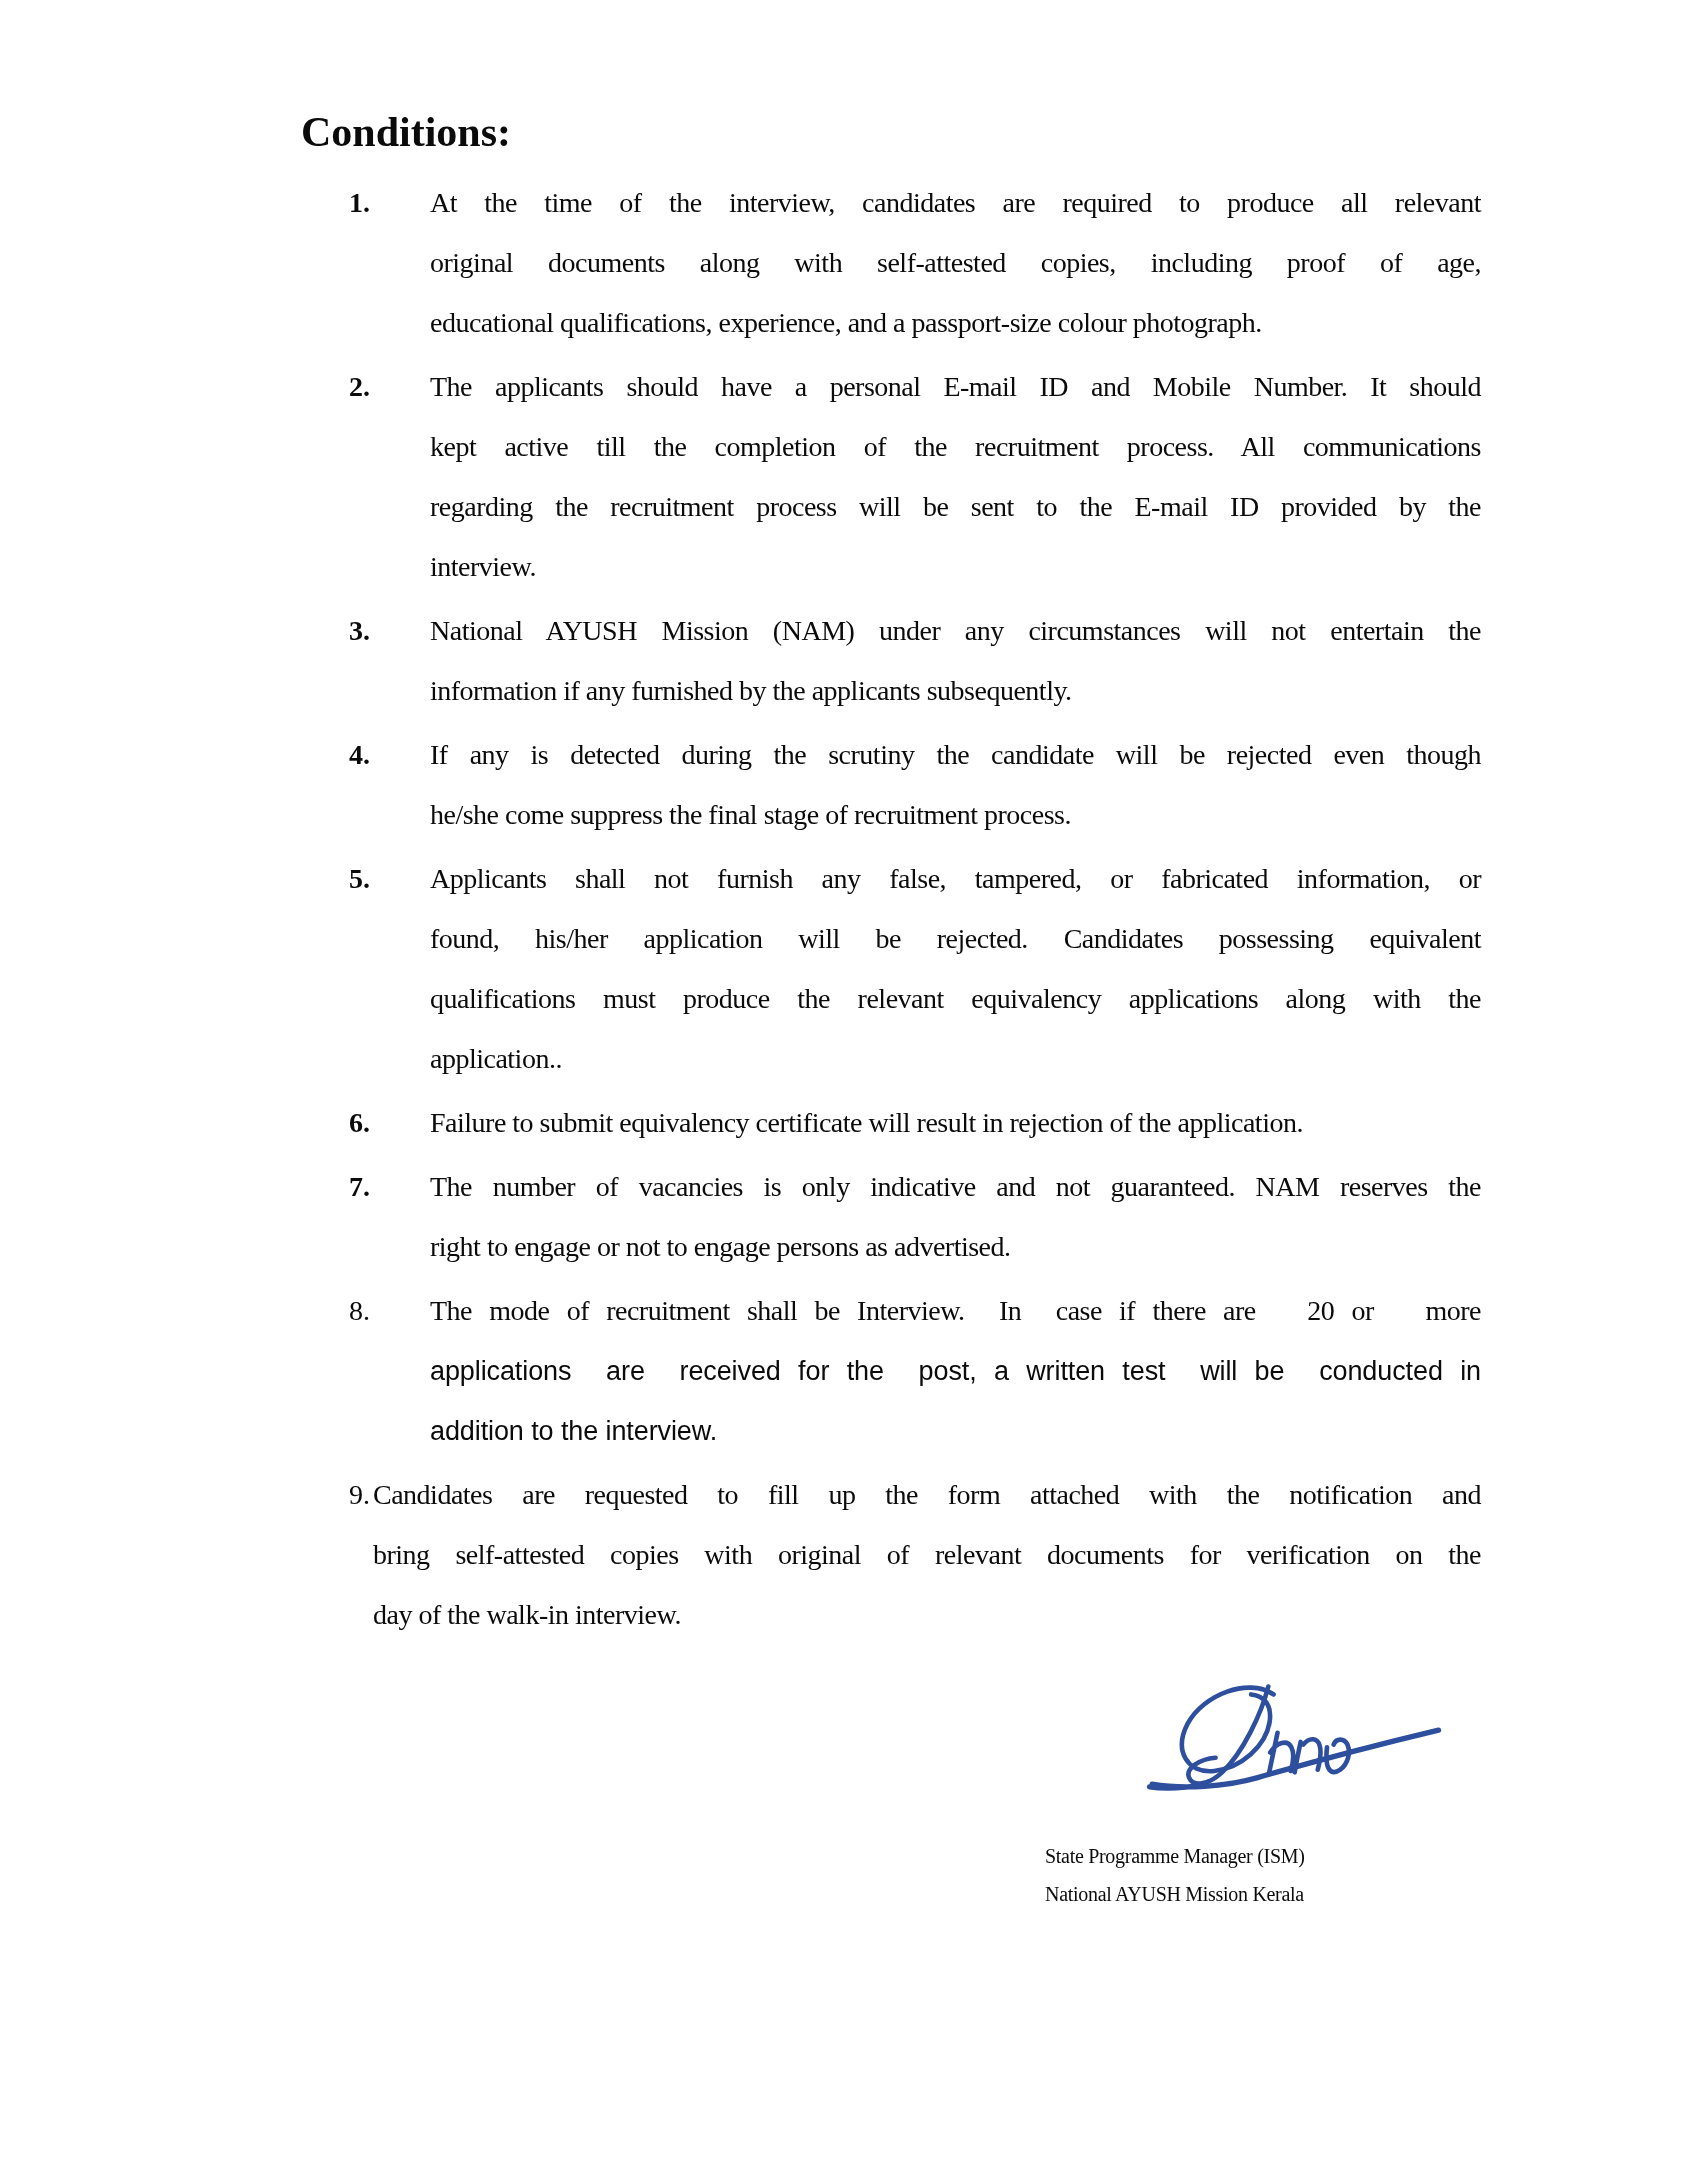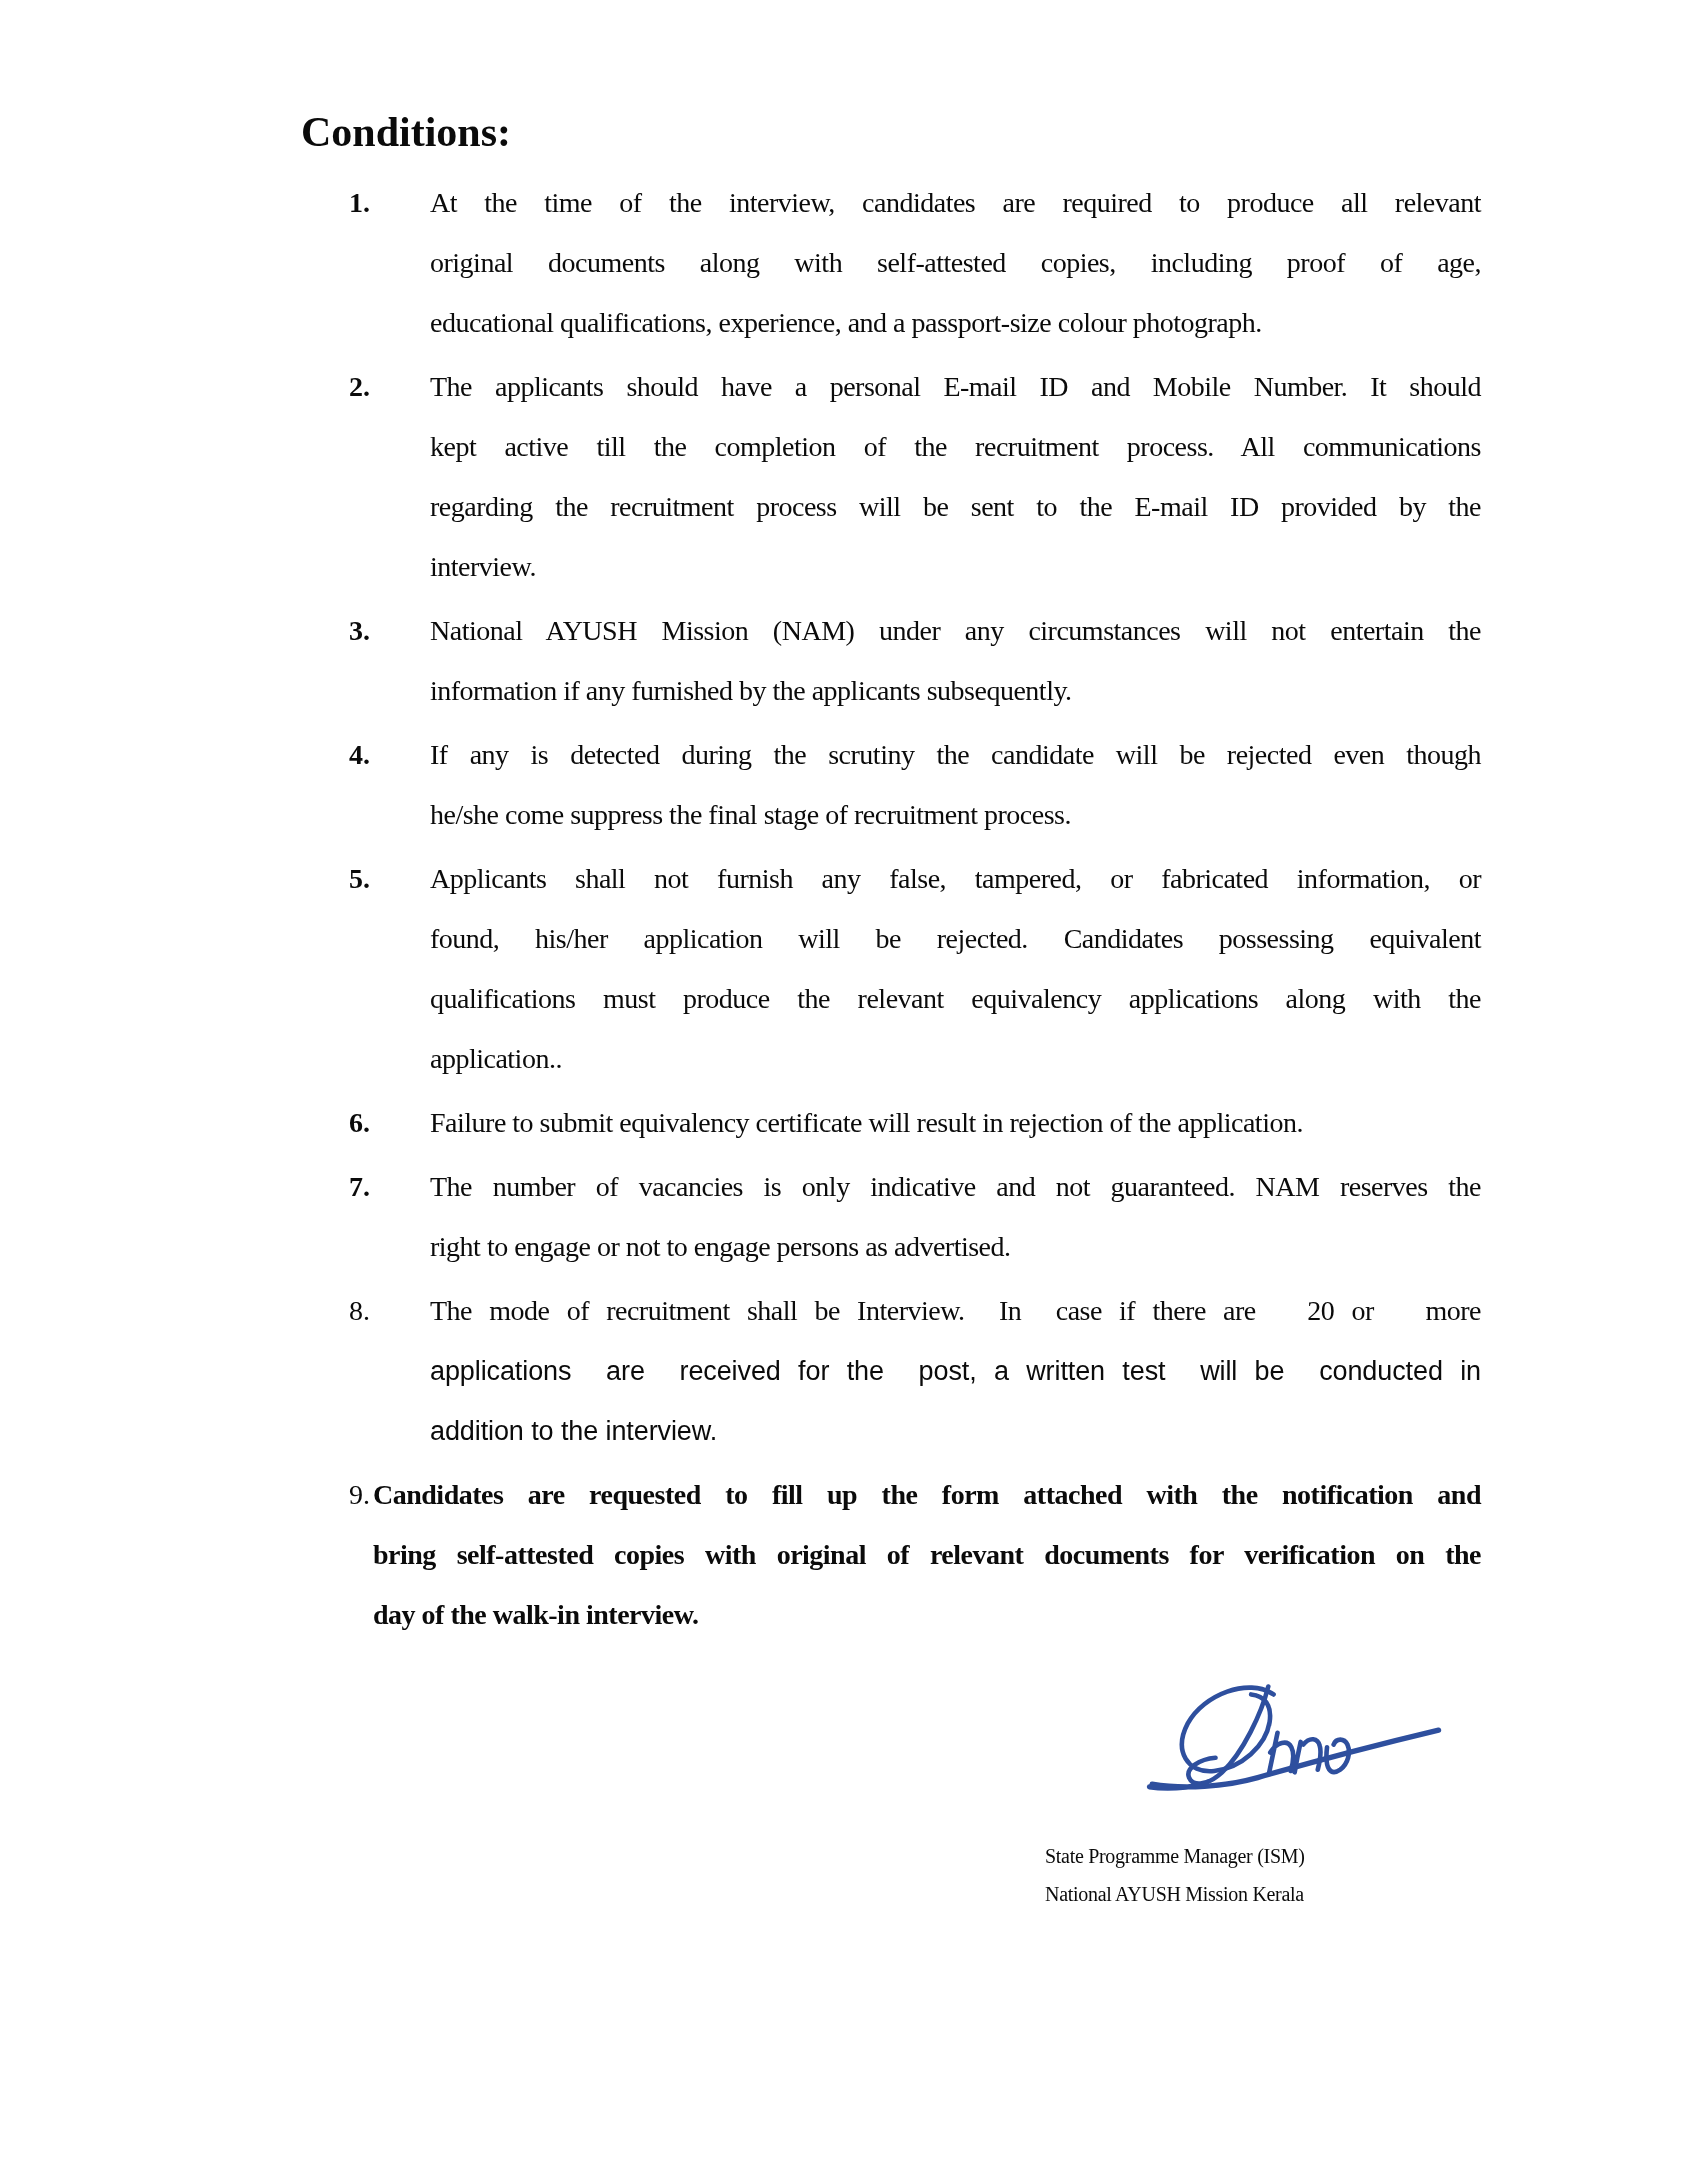--- a/index.html
+++ b/index.html
@@ -45,21 +45,21 @@
     white-space: normal;
     margin-left: 32px;
   }
   .j { text-align: justify; text-align-last: justify; }
   .sans {
     font-family: Liberation Sans, sans-serif;
     font-size: 27px;
     letter-spacing: -0.1px;
   }
   .item9 .ln:first-child { text-indent: 10.6px; }
-  .item9 .ln:nth-child(n+2) { margin-left: -25px; font-weight: bold; }
+  .item9 .ln:nth-child(n+2) { margin-left: -25px; }
   .signature-wrap {
     position: absolute;
     left: 1144px;
     top: 1672px;
     width: 304px;
     height: 132px;
   }
   .signer {
     position: absolute;
     left: 1045px;

